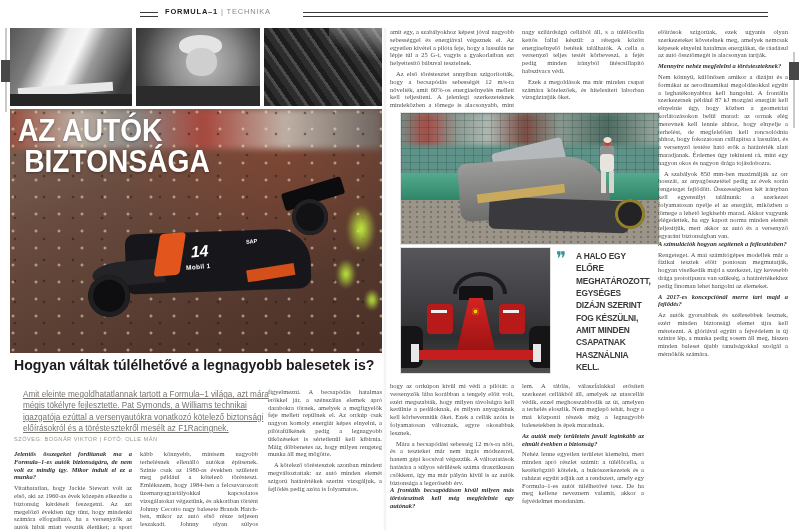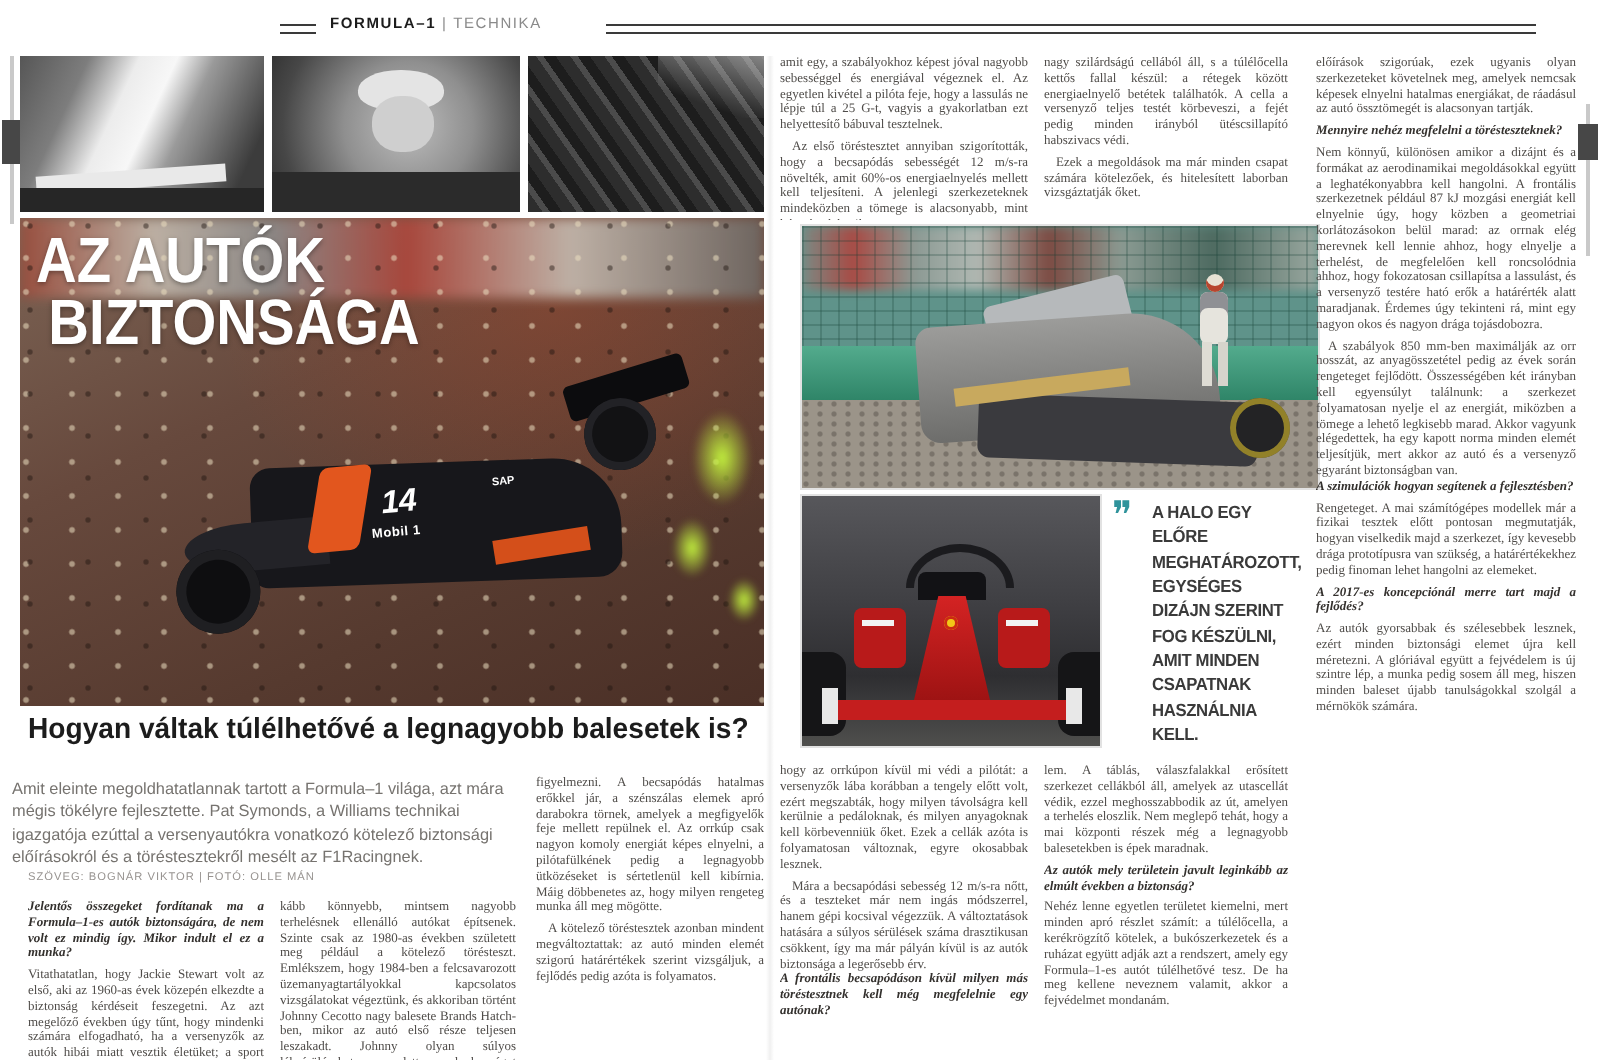--- a/index.html
+++ b/index.html
@@ -54,21 +54,21 @@
   #g1{right:6px;top:96px;width:30px;height:48px;}
   #g2{right:26px;top:150px;width:20px;height:30px;}
   #g3{right:2px;top:180px;width:16px;height:22px;}
   #hero-title{position:absolute;left:8px;top:6px;color:#fff;font-weight:800;font-size:32px;line-height:.98;
         transform:scaleX(.88);transform-origin:left top;text-shadow:0 1px 3px rgba(0,0,0,.35);}
   #hero-title .l2{padding-left:7px;}
 
   
   #heading{position:absolute;left:14px;top:357px;width:380px;font-size:14.5px;font-weight:bold;color:#1c1c1c;
         transform:scaleX(.97);transform-origin:left top;}
-  #intro{position:absolute;left:6px;top:389px;width:254px;font-size:8.2px;line-height:1.38;color:#76736f;}
+  #intro{position:absolute;left:23px;top:389px;width:254px;font-size:8.2px;line-height:1.38;color:#76736f;text-decoration:underline;}
   #byline{position:absolute;left:14px;top:436px;font-size:5.6px;letter-spacing:.5px;color:#979390;}
 
   
   .col{position:absolute;overflow:hidden;font-family:"Liberation Serif",serif;font-size:6.5px;line-height:1.2;
        color:#4f4c49;text-align:justify;}
   .col p{margin:0 0 3px 0;}
   .col p.ind{text-indent:6px;margin-bottom:0;}
   .col p.q{font-weight:bold;font-style:italic;color:#34312e;}
   #c-l1{left:14px;top:450px;width:118px;height:80px;}
   #c-l2{left:140px;top:450px;width:118px;height:80px;}

